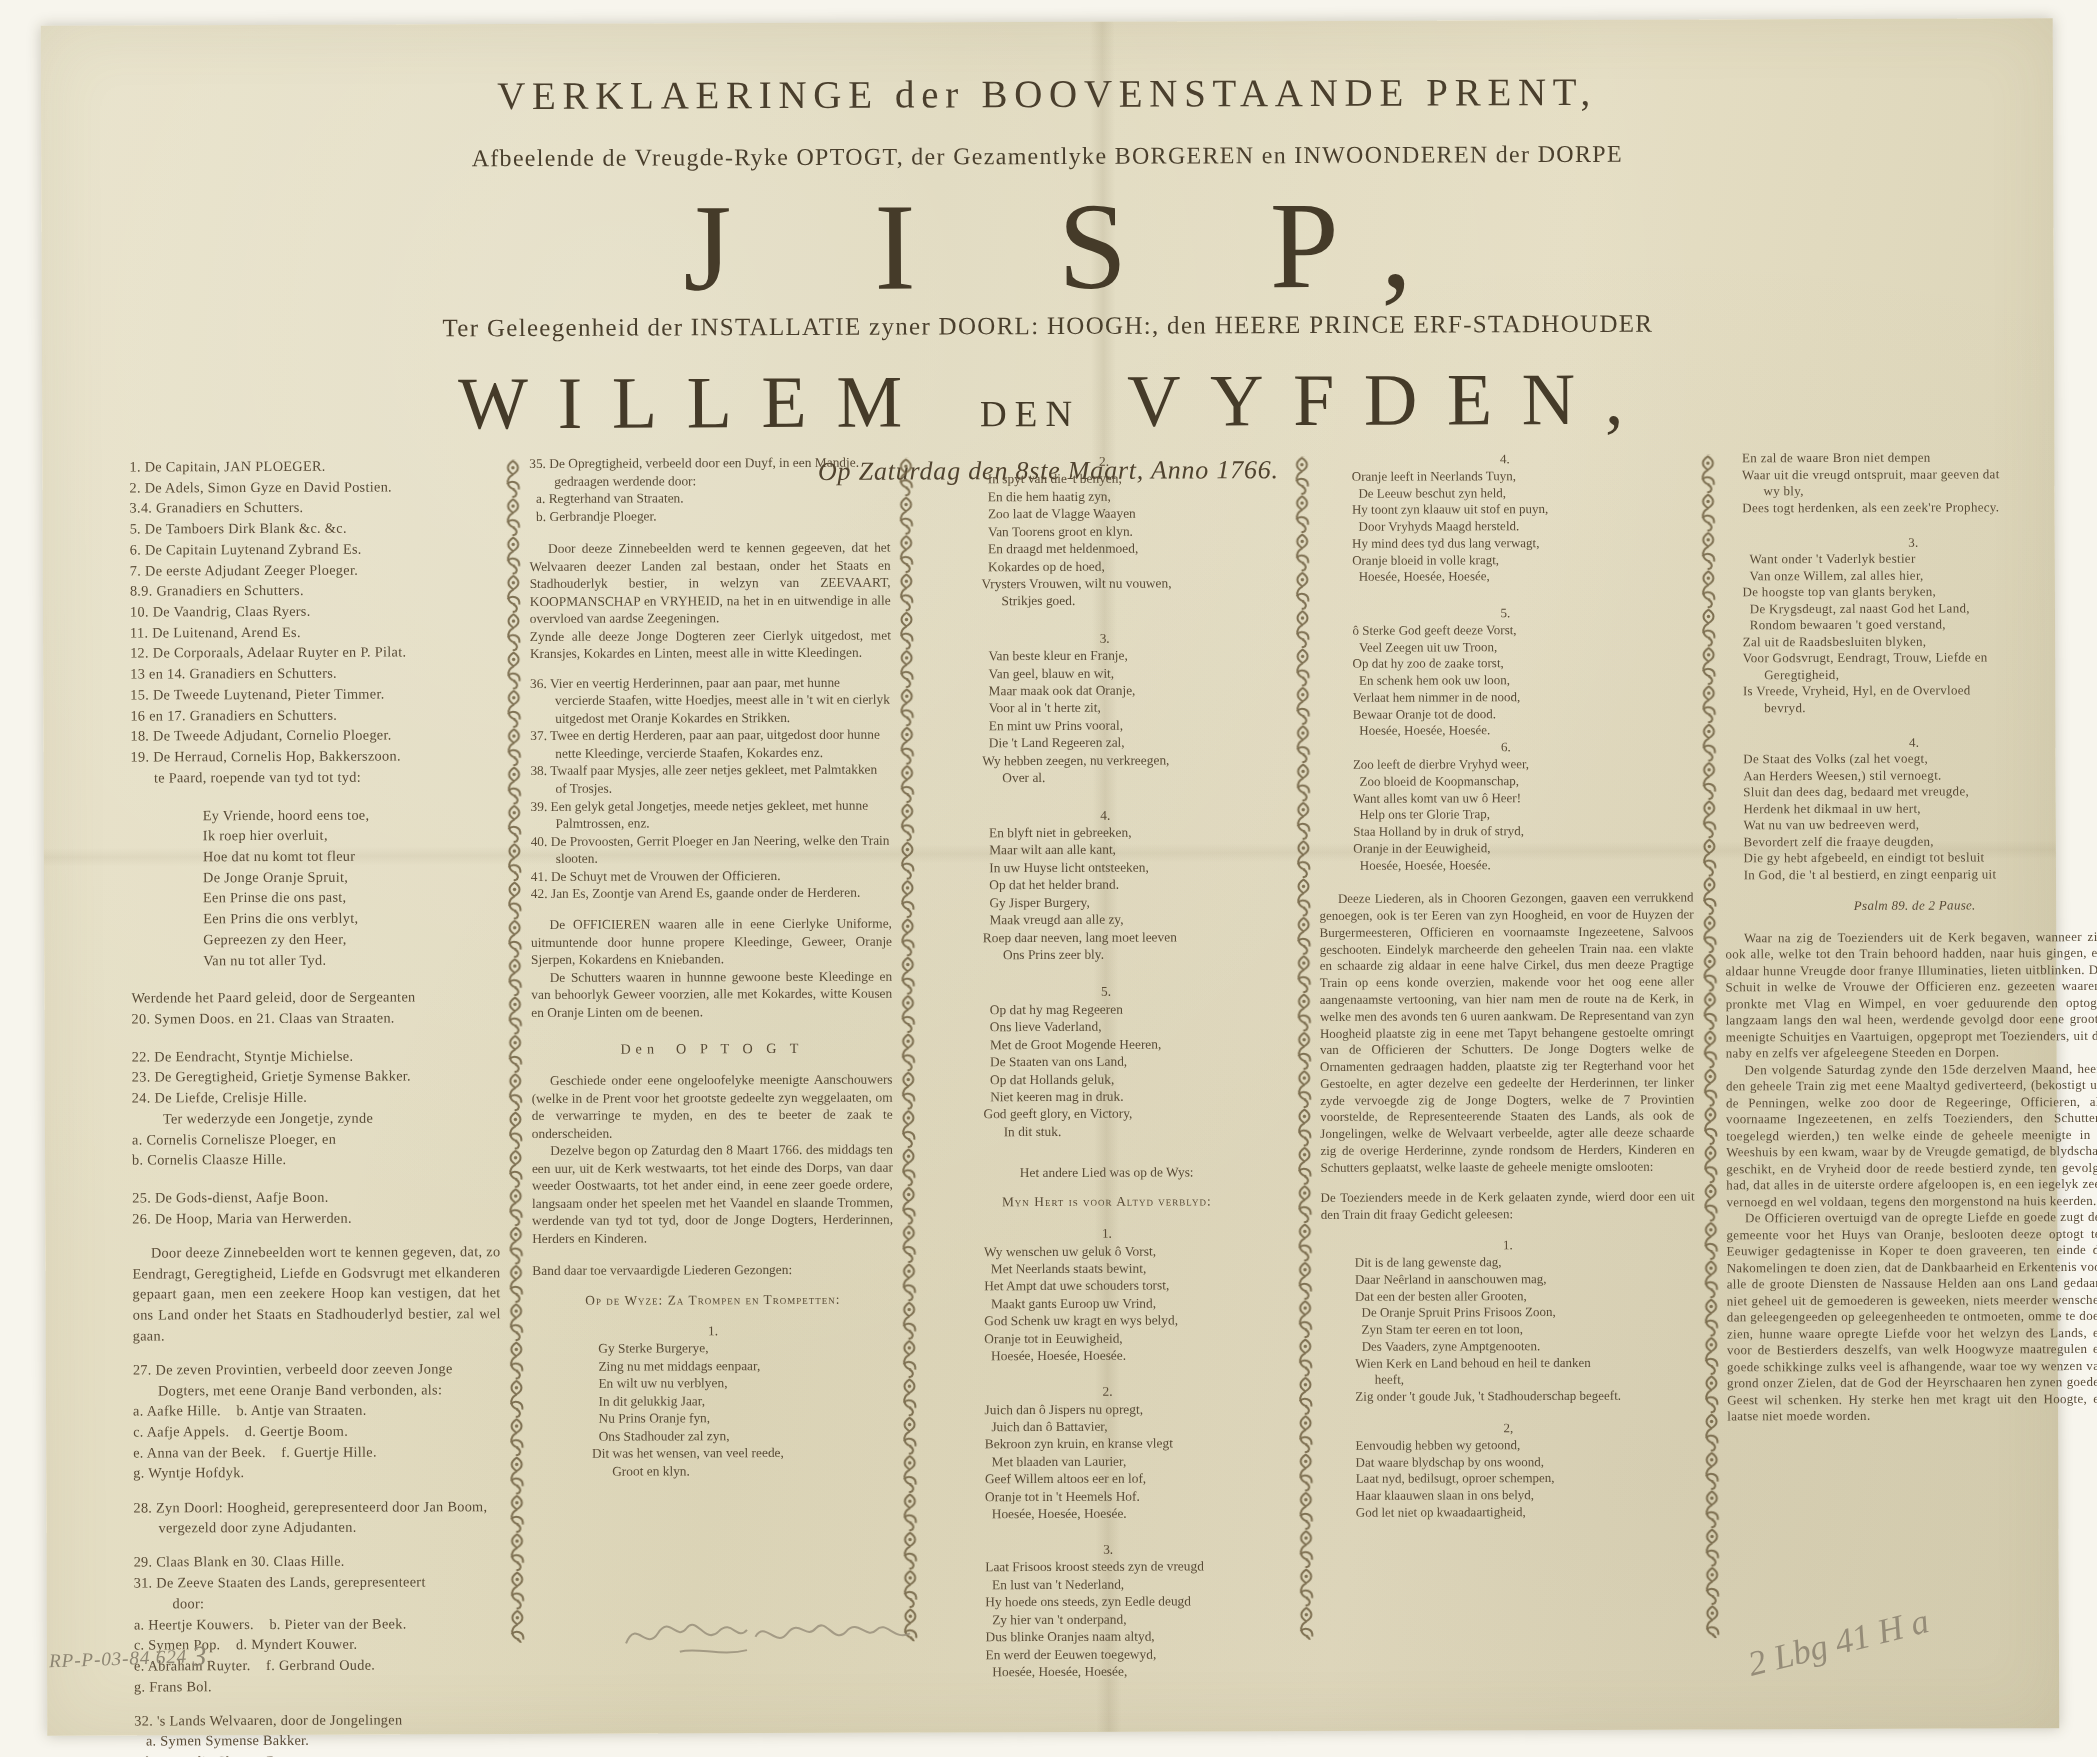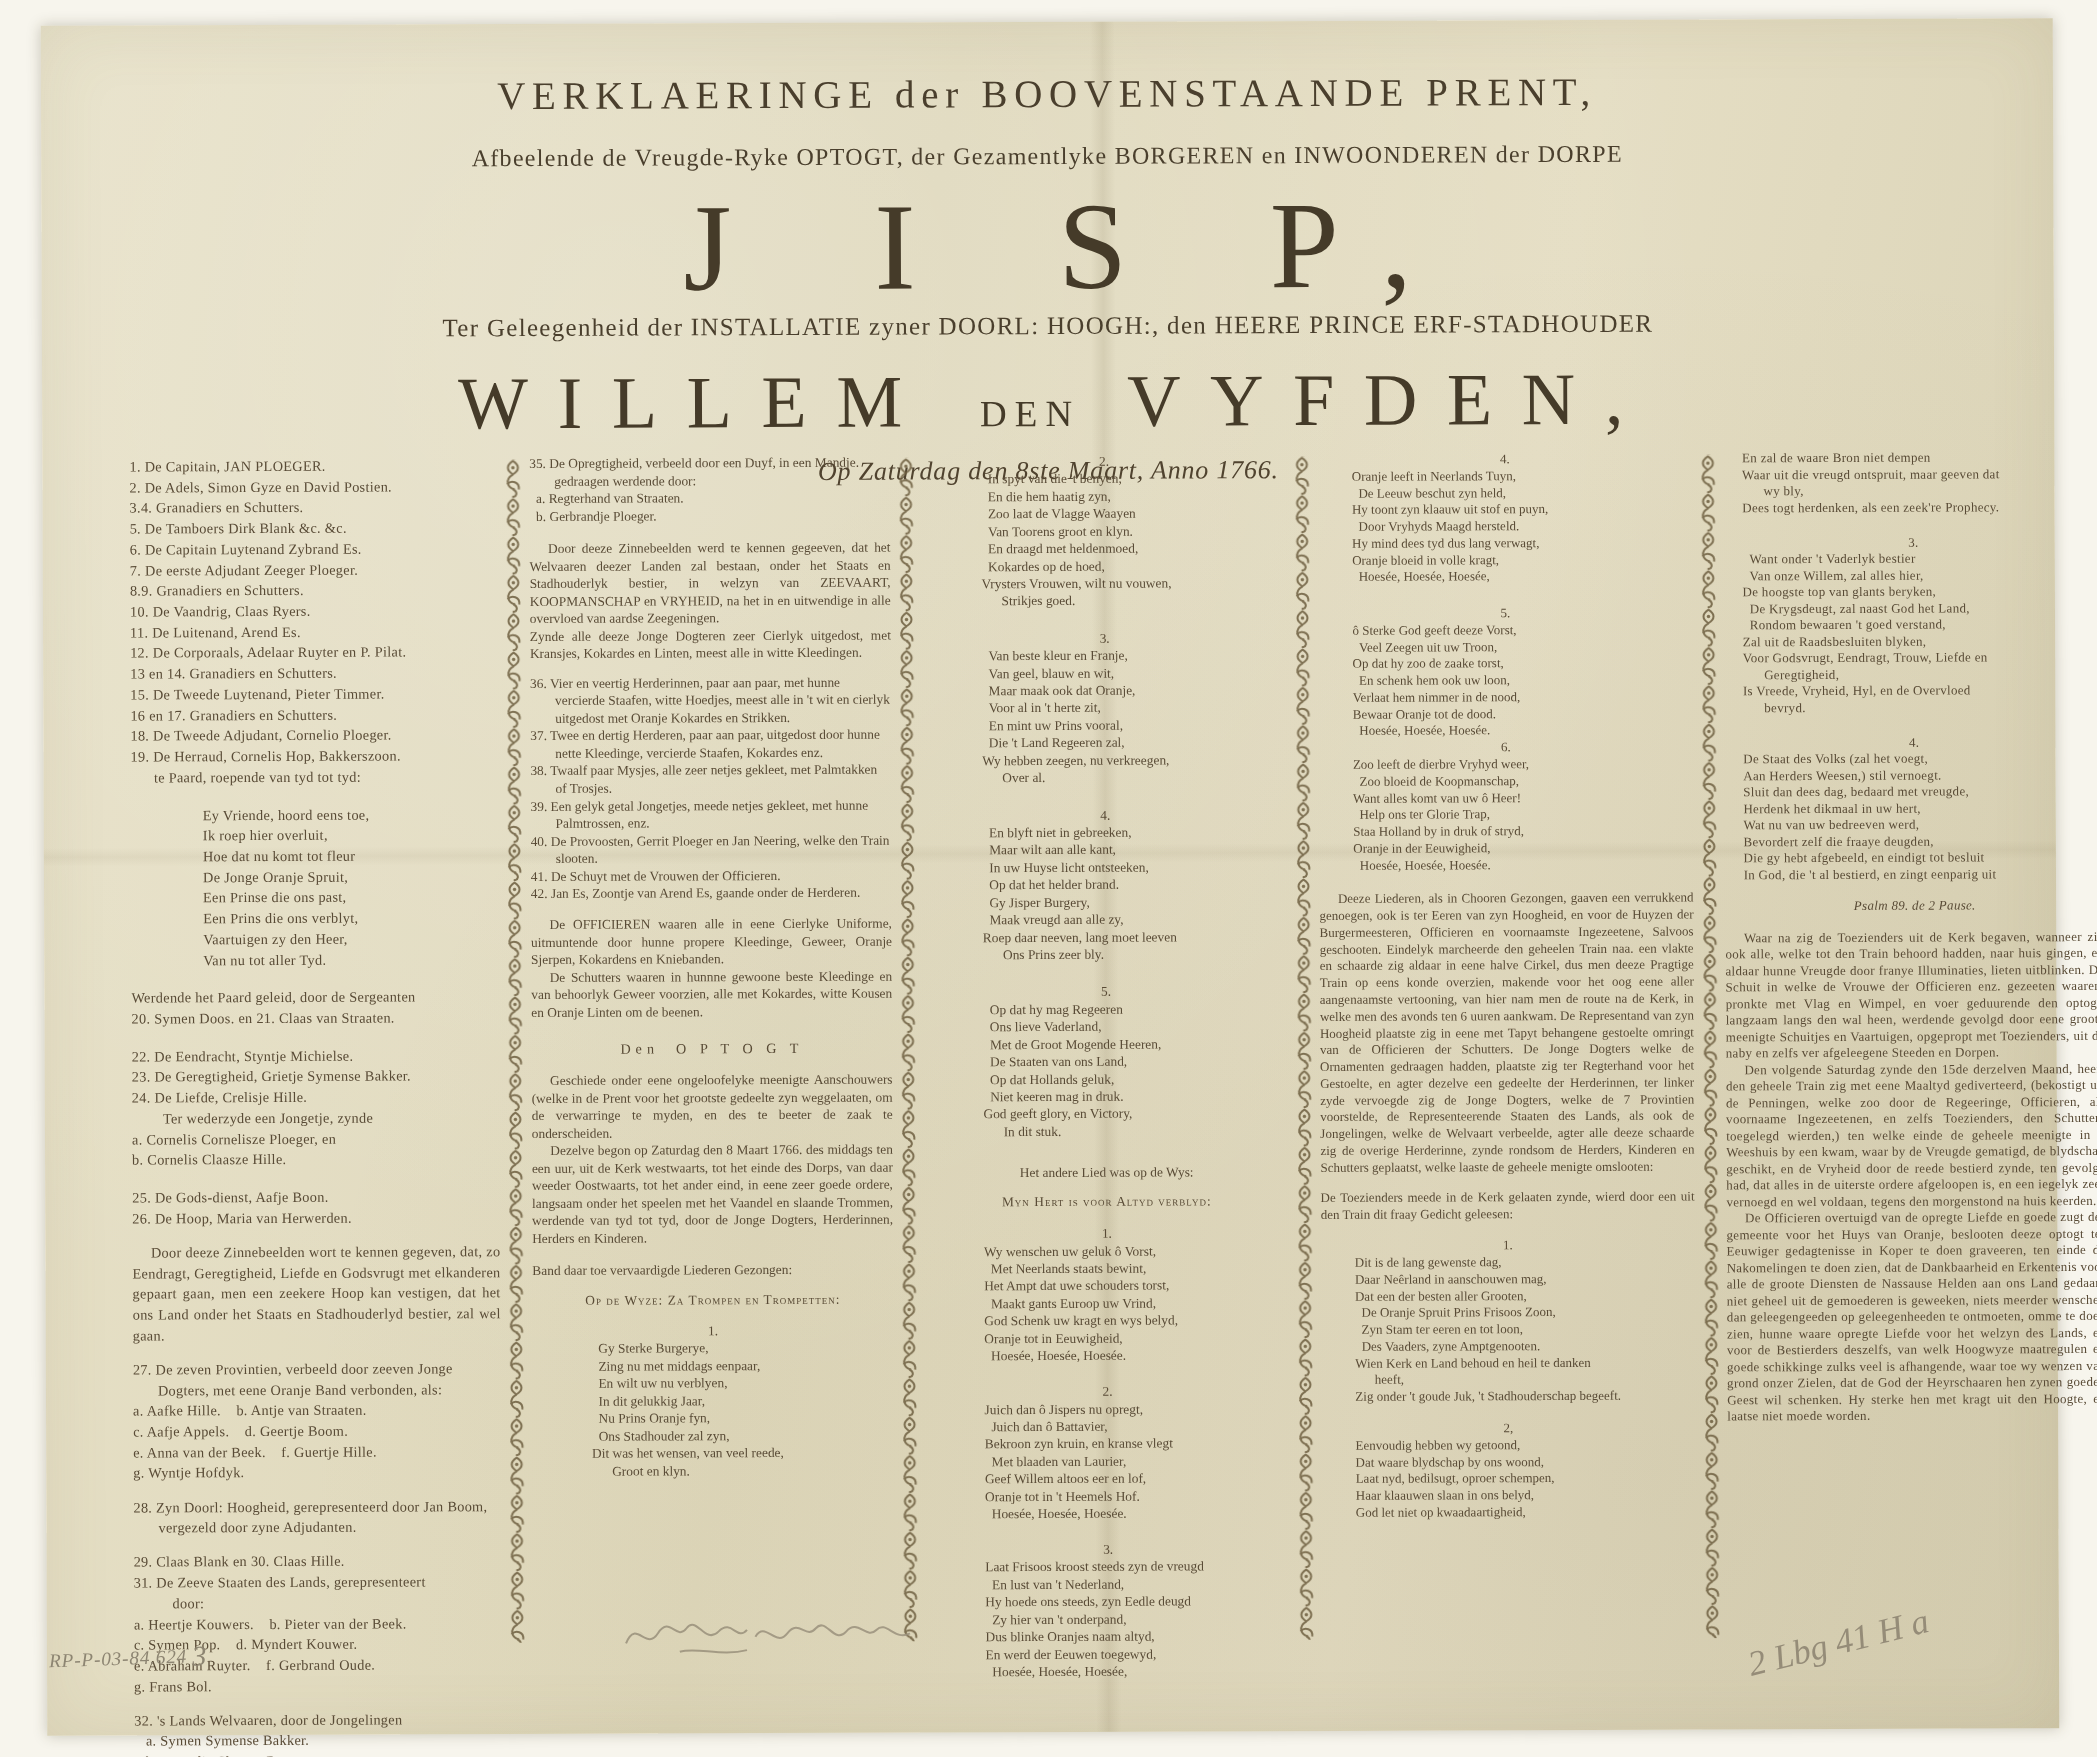--- a/index.html
+++ b/index.html
@@ -104,21 +104,21 @@
         <div class="num">19. De Herraud, Cornelis Hop, Bakkerszoon.</div>
         <div class="sub">      te Paard, roepende van tyd tot tyd:</div>
         <div class="gapb" style="height: 17px;"></div>
         <div class="verse">
           <div class="vl">Ey Vriende, hoord eens toe,</div>
           <div class="vl">Ik roep hier overluit,</div>
           <div class="vl">Hoe dat nu komt tot fleur</div>
           <div class="vl">De Jonge Oranje Spruit,</div>
           <div class="vl">Een Prinse die ons past,</div>
           <div class="vl">Een Prins die ons verblyt,</div>
-          <div class="vl">Vaartuigen zy den Heer,</div>
+          <div class="vl">Gepreezen zy den Heer,</div>
           <div class="vl">Van nu tot aller Tyd.</div>
         </div>
         <div class="gapb" style="height: 17px;"></div>
         <div class="para noind">Werdende het Paard geleid, door de Sergeanten</div>
         <div class="num">20. Symen Doos. en 21. Claas van Straaten.</div>
         <div class="gapb" style="height: 17px;"></div>
         <div class="num">22. De Eendracht, Styntje Michielse.</div>
         <div class="num">23. De Geregtigheid, Grietje Symense Bakker.</div>
         <div class="num">24. De Liefde, Crelisje Hille.</div>
         <div class="sub">        Ter wederzyde een Jongetje, zynde</div>

